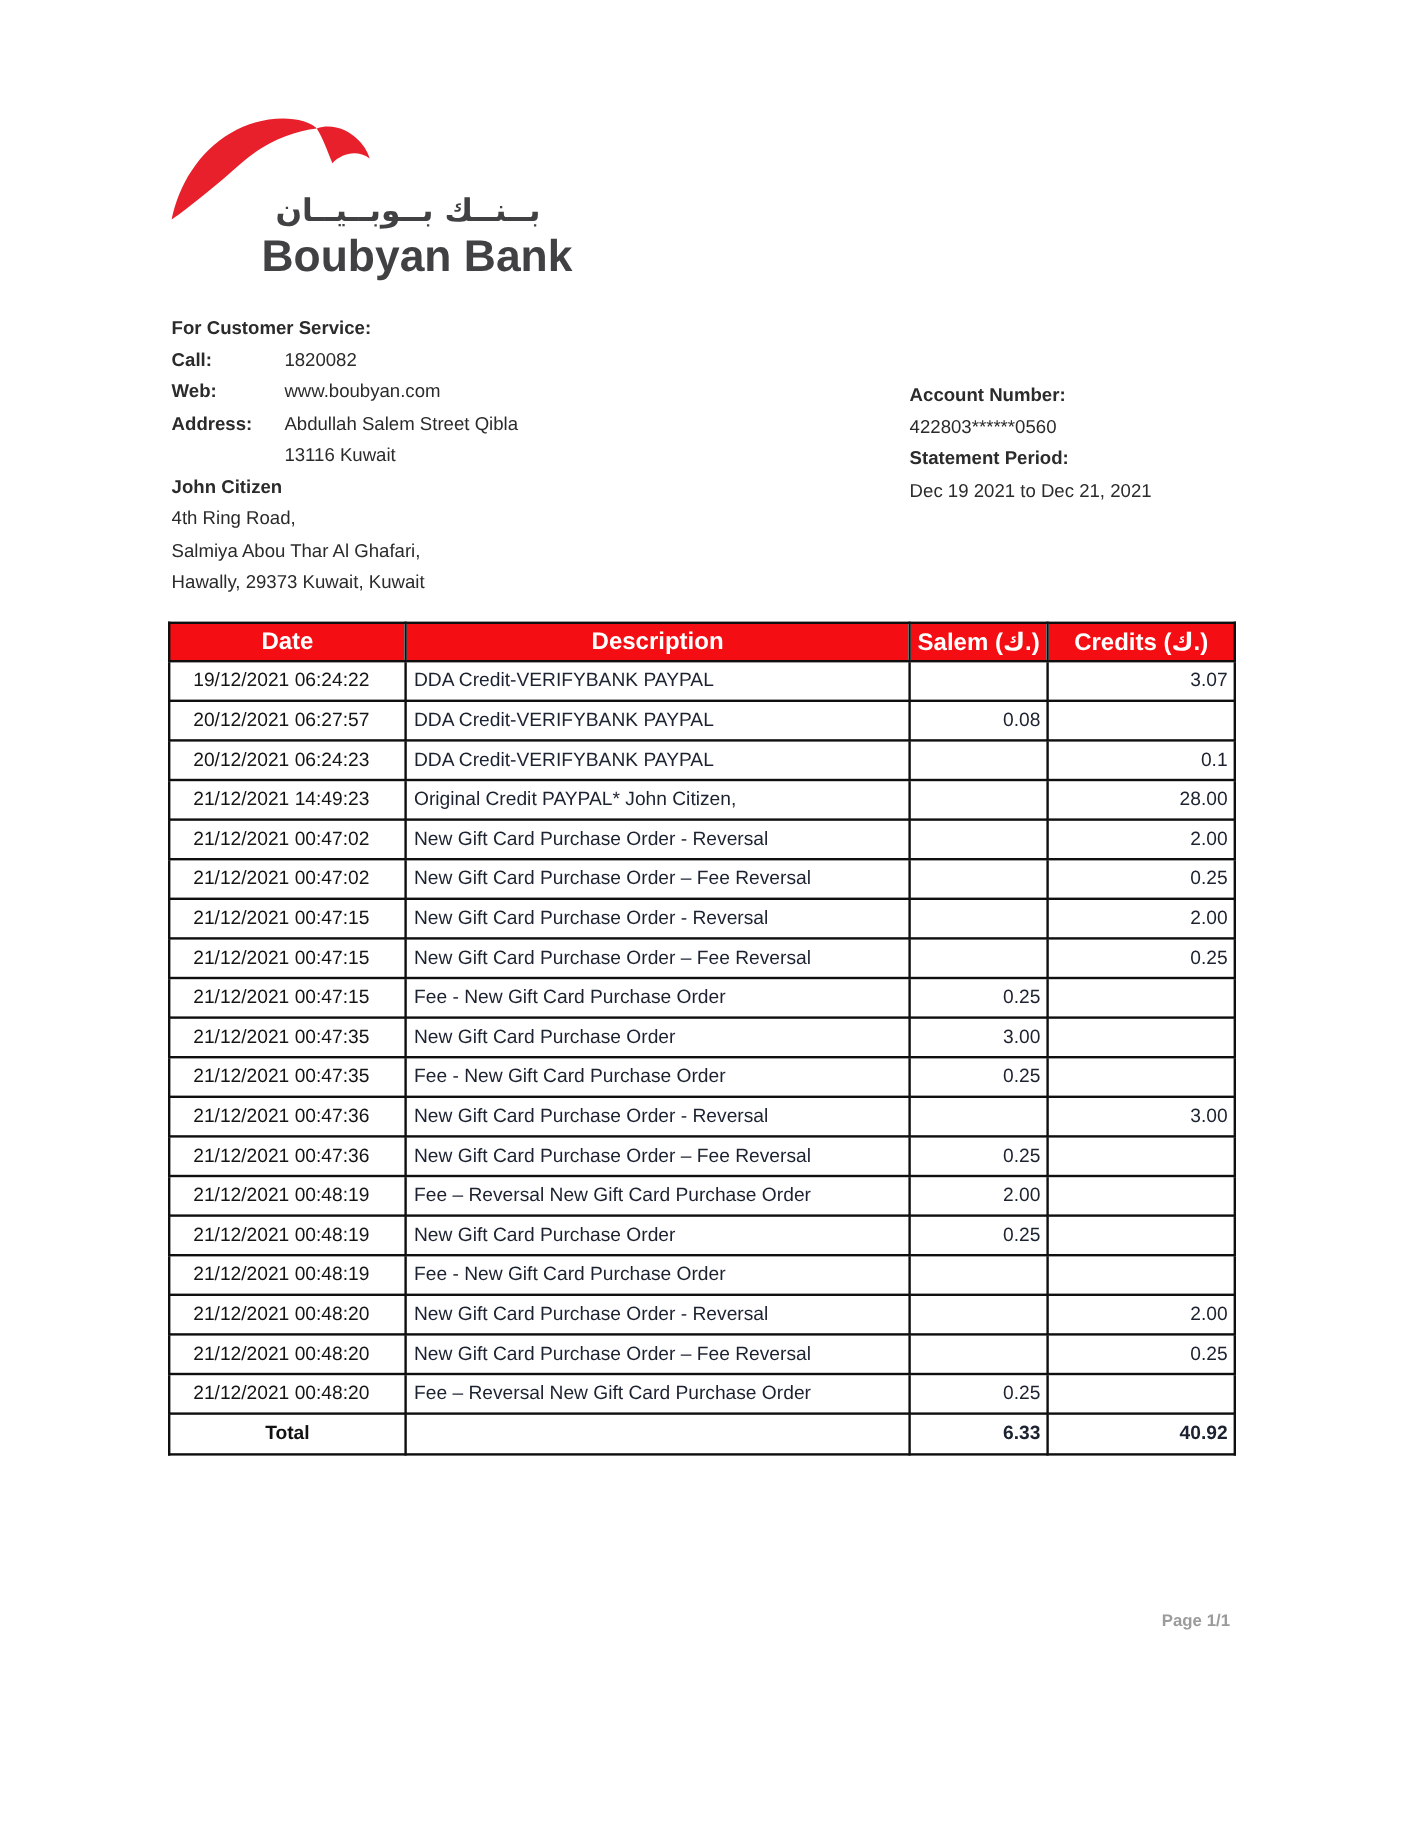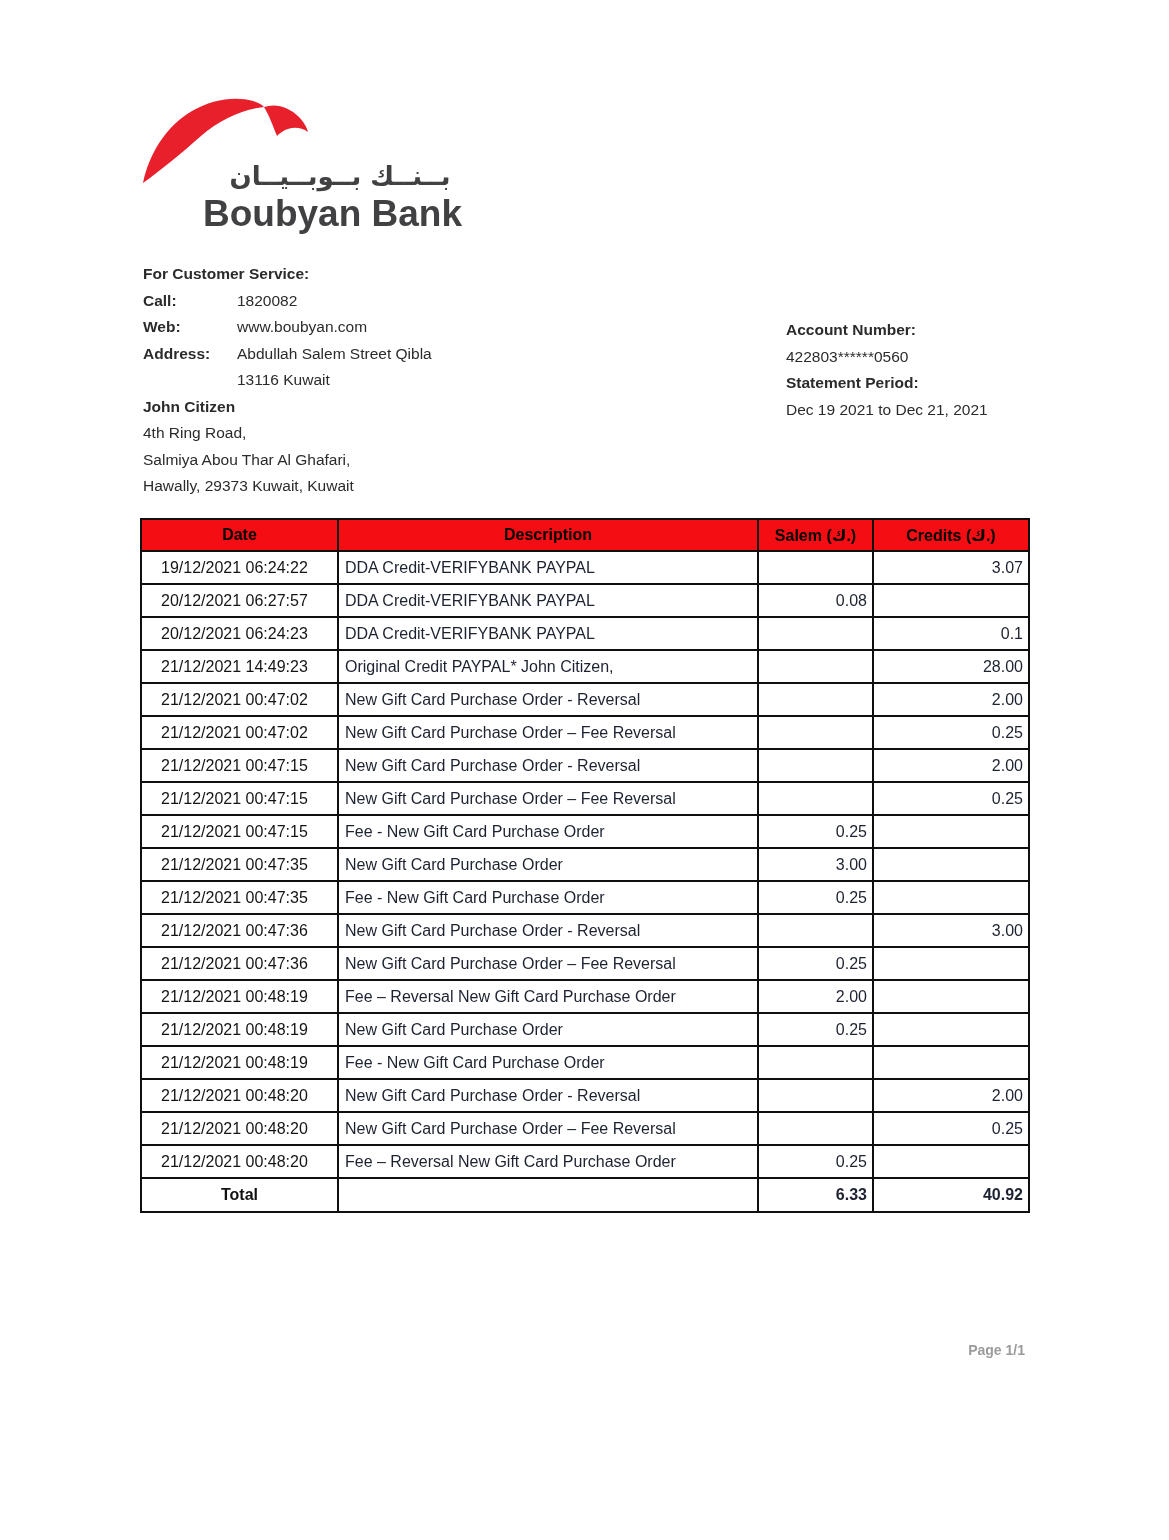--- a/index.html
+++ b/index.html
@@ -17,46 +17,46 @@
   
   .logo-swoosh{position:absolute;left:140px;top:96px;width:172px;height:90px;}
   .logo-arabic{
     position:absolute;left:203px;top:158px;width:274px;
     text-align:center;font-family:"DejaVu Sans",sans-serif;
     font-size:26px;font-weight:bold;color:#414042;letter-spacing:1px;
     direction:rtl;line-height:36px;
   }
   .logo-english{
     position:absolute;left:203px;top:194px;width:274px;
-    text-align:left;font-size:37px;font-weight:bold;color:#414042;
+    text-align:right;font-size:37px;font-weight:bold;color:#414042;
     letter-spacing:0px;line-height:40px;
   }
 
   
   .cs-block{position:absolute;left:143px;top:261px;width:480px;font-size:15.5px;line-height:26.5px;}
   .cs-line{display:flex;}
   .cs-label{width:94px;flex:0 0 94px;font-weight:bold;}
   .bold{font-weight:bold;}
 
-  .account-block{position:absolute;left:758px;top:317px;width:330px;font-size:15.5px;line-height:26.5px;margin-left:28px;}
+  .account-block{position:absolute;left:758px;top:317px;width:330px;font-size:15.5px;line-height:26.5px;}
 
   
   table.tx{
     position:absolute;left:140px;top:518px;width:888px;
     border-collapse:collapse;table-layout:fixed;
     font-size:16px;color:var(--table-ink);
   }
   table.tx col.c-date{width:197px;}
   table.tx col.c-desc{width:420px;}
   table.tx col.c-debit{width:115px;}
   table.tx col.c-credit{width:156px;}
   table.tx th,table.tx td{border:2px solid #0f0f0f;overflow:hidden;white-space:nowrap;}
   table.tx th{
-    background:var(--table-red);color:#000000;font-weight:bold;
-    height:32px;text-align:center;font-size:16px;margin-top:30px;
+    background:var(--table-red);color:#ffffff;font-weight:bold;
+    height:32px;text-align:center;font-size:20px;margin-top:30px;
   }
   table.tx td{height:33px;vertical-align:middle;background:#ffffff;}
   td.td-date{text-align:left;padding-left:19px;color:#141414;}
   td.td-desc{text-align:left;padding-left:6px;}
   td.td-debit,td.td-credit{text-align:right;padding-right:5px;}
   tr.total-row td{font-weight:bold;height:34px;border-radius:12px;}
   tr.total-row .td-date{text-align:center;padding-left:0;color:#111;}
 
   
   .page-num{

